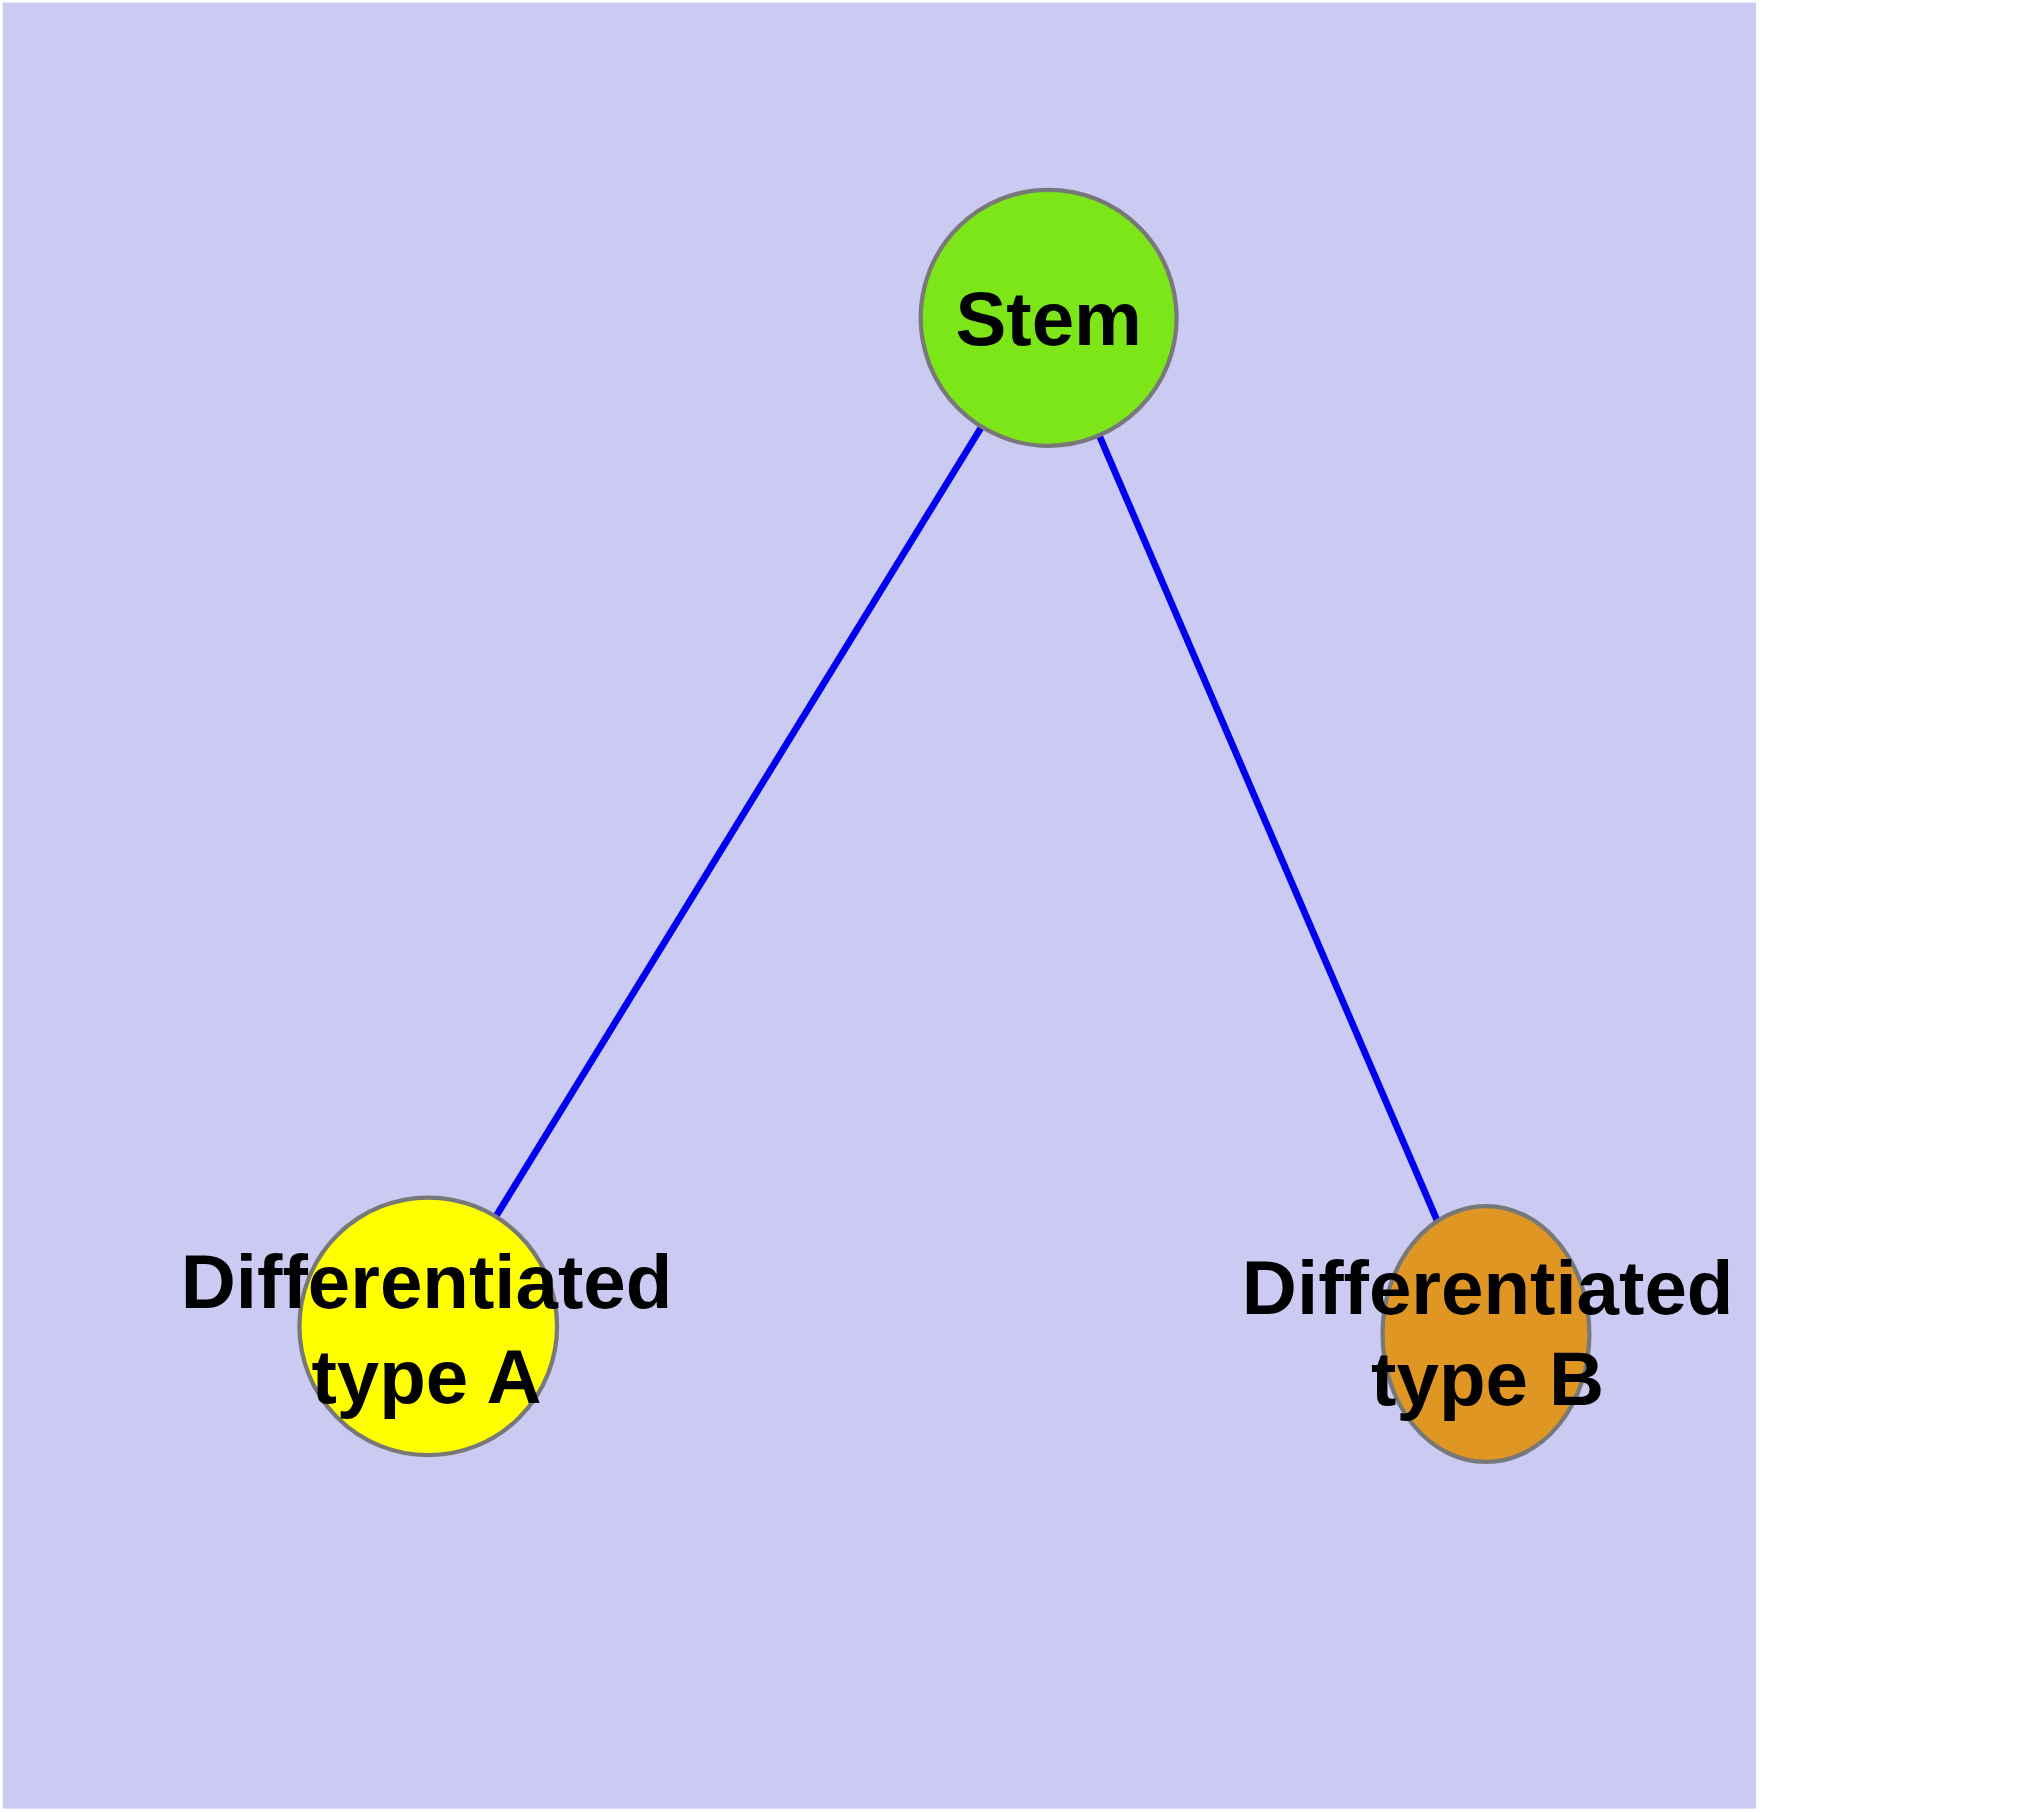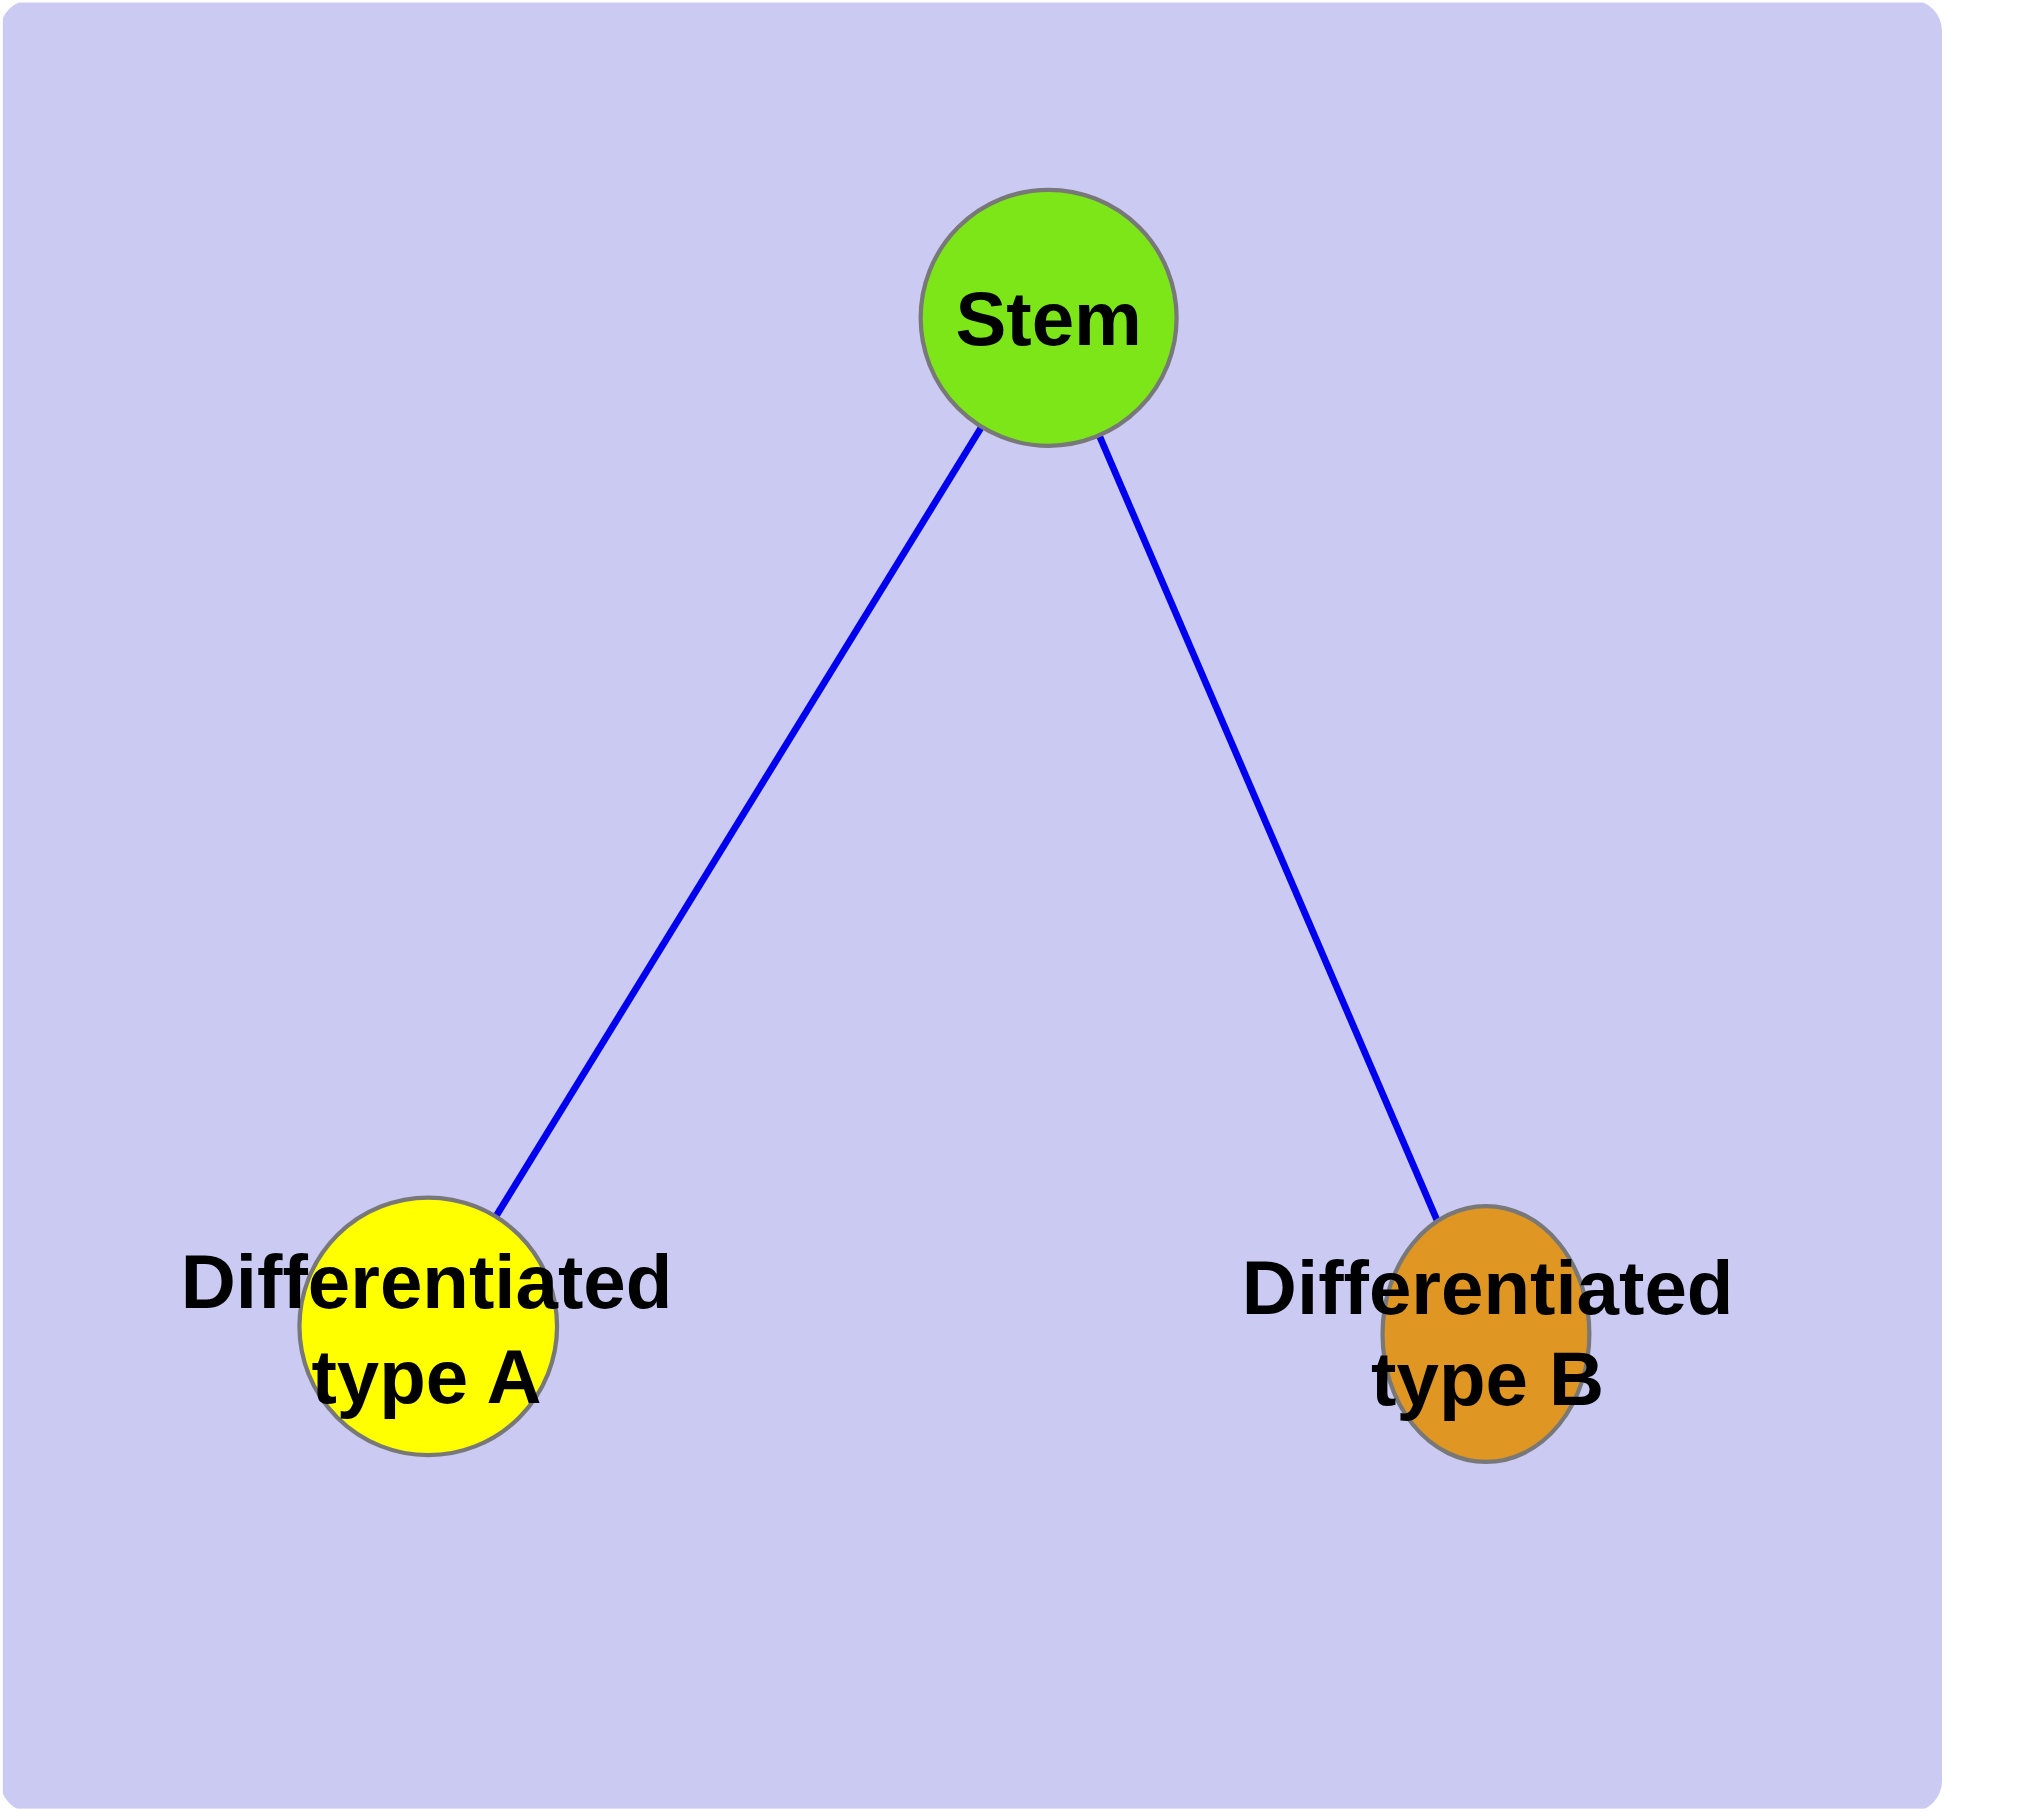--- a/index.html
+++ b/index.html
@@ -2,24 +2,23 @@
 <html style="font-size:13.6px"><head>
 <meta charset="utf-8">
 <style>
   html, body {
     margin: 0;
     padding: 0;
     font-family: "Liberation Sans", sans-serif;
   }
   .stage {
     position: relative;
-    width: 1942px;
+    width: 1756px;
     height: 1812px;
     overflow: hidden;
-    border-radius: 31px;
   }
   .stage svg {
     position: absolute;
     left: 0;
     top: 0;
     display: block;
   }
   .node-label {
     font-family: "Liberation Sans", sans-serif;
     font-weight: 700;

